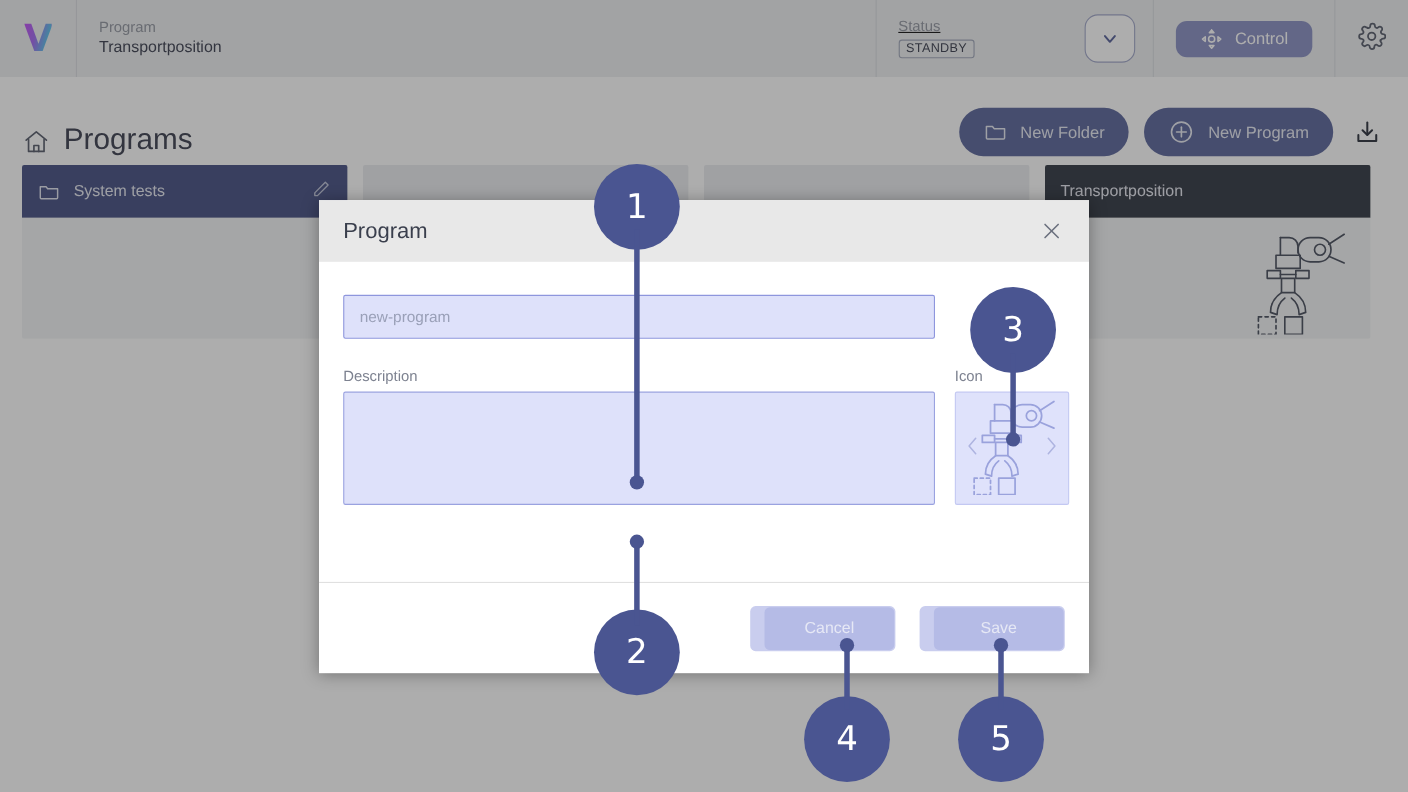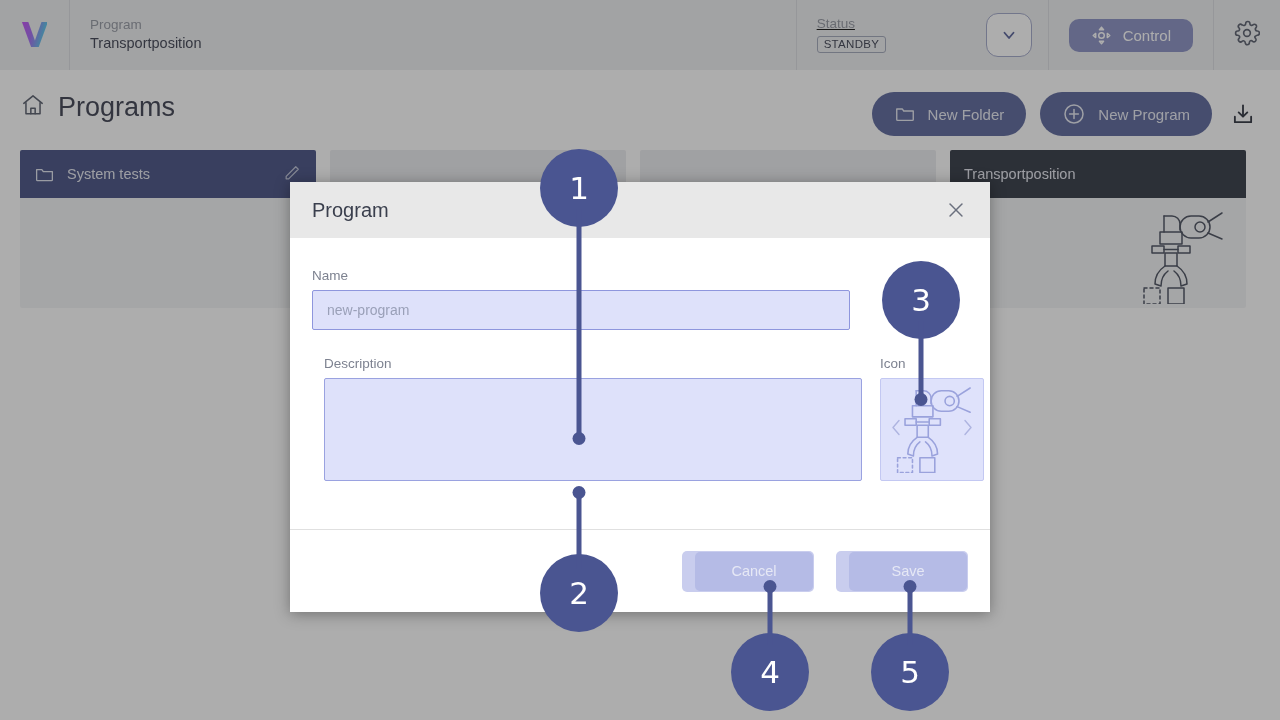--- a/index.html
+++ b/index.html
@@ -53,21 +53,21 @@
   .ctrl-cell { display: flex; align-items: center; padding: 0 20px; border-right: 1px solid #d8dade; }
   .ctrl-btn {
     display: flex; align-items: center; gap: 11px;
     background: #8087bd; color: #fff; border: none; border-radius: 10px;
     height: 33px; padding: 0 22px; font-size: 15px; cursor: pointer;
   }
   .gear-cell { display: flex; align-items: center; justify-content: center; width: 66px; }
 
   
   .page { position: absolute; left: 0; top: 70px; width: 1280px; height: 650px; background: #fff; }
-  .page-head { display: flex; align-items: flex-start; padding: 22px 20px 0 20px; height: 72px; }
+  .page-head { display: flex; align-items: flex-end; padding: 22px 20px 0 20px; height: 72px; }
   .home-icon { margin-right: 12px; display: flex; align-items: center; }
   .page-title { font-size: 27px; color: #2d3142; font-weight: 400; }
   .head-actions { margin-left: auto; display: flex; align-items: center; gap: 14px; }
   .pill {
     display: flex; align-items: center; gap: 12px; height: 44px; padding: 3px 22px;
     border-radius: 22px; background: #4e5a93; color: #e6e8f2; font-size: 15px; border: none; cursor: pointer;
   }
   .dl-btn { width: 34px; height: 34px; display: flex; align-items: center; justify-content: center; cursor: pointer; }
 
   .cards { display: flex; gap: 14px; padding: 8px 20px 0 20px; align-items: flex-end; }
@@ -91,21 +91,21 @@
     display: flex; flex-direction: column;
   }
   .modal-head {
     height: 56px; background: #e8e8e8; display: flex; align-items: center;
     padding: 0 20px 0 22px;
   }
   .modal-title { font-size: 20px; color: #3a3f4d; }
   .modal-close { margin-left: auto; cursor: pointer; display: flex; align-items: center; justify-content: center; width: 28px; height: 28px; }
   .modal-body { flex: 1; padding: 30px 22px 0 22px; position: relative; }
   .field-label { font-size: 13.5px; color: #7d8290; margin-bottom: 7px; }
-  .row { display: flex; gap: 18px; margin-left: 12px; }
+  .row { display: flex; gap: 18px; }
   .col-main { width: 538px; }
   .inp {
     width: 538px; height: 40px; background: #dee1fa; border: 1px solid #8e96dd;
     border-radius: 2px; padding: 0 14px; font-size: 14px; color: #3a3f4d;
     font-family: "Liberation Sans", sans-serif;
   }
   .inp::placeholder { color: #9aa0b8; }
   .ta {
     width: 538px; height: 103px; background: #dee1fa; border: 1px solid #9aa2e0;
     border-radius: 2px; padding: 10px 14px; font-size: 14px; color: #3a3f4d; resize: none;
@@ -303,21 +303,20 @@
       <div class="modal-title">Program</div>
       <div class="modal-close">
         <svg width="22" height="22" viewBox="0 0 24 24" fill="none" stroke="#6b707e" stroke-width="1.6" stroke-linecap="round">
           <line x1="5.5" y1="5.5" x2="18.5" y2="18.5"></line>
           <line x1="18.5" y1="5.5" x2="5.5" y2="18.5"></line>
         </svg>
       </div>
     </div>
 
     <div class="modal-body">
-      <div class="field-label">Name</div>
       <input class="inp" type="text" placeholder="new-program" style="">
 
       <div style="height:26px"></div>
 
       <div class="row">
         <div class="col-main">
           <div class="field-label">Description</div>
           <textarea class="ta" placeholder="" style=""></textarea>
         </div>
 

